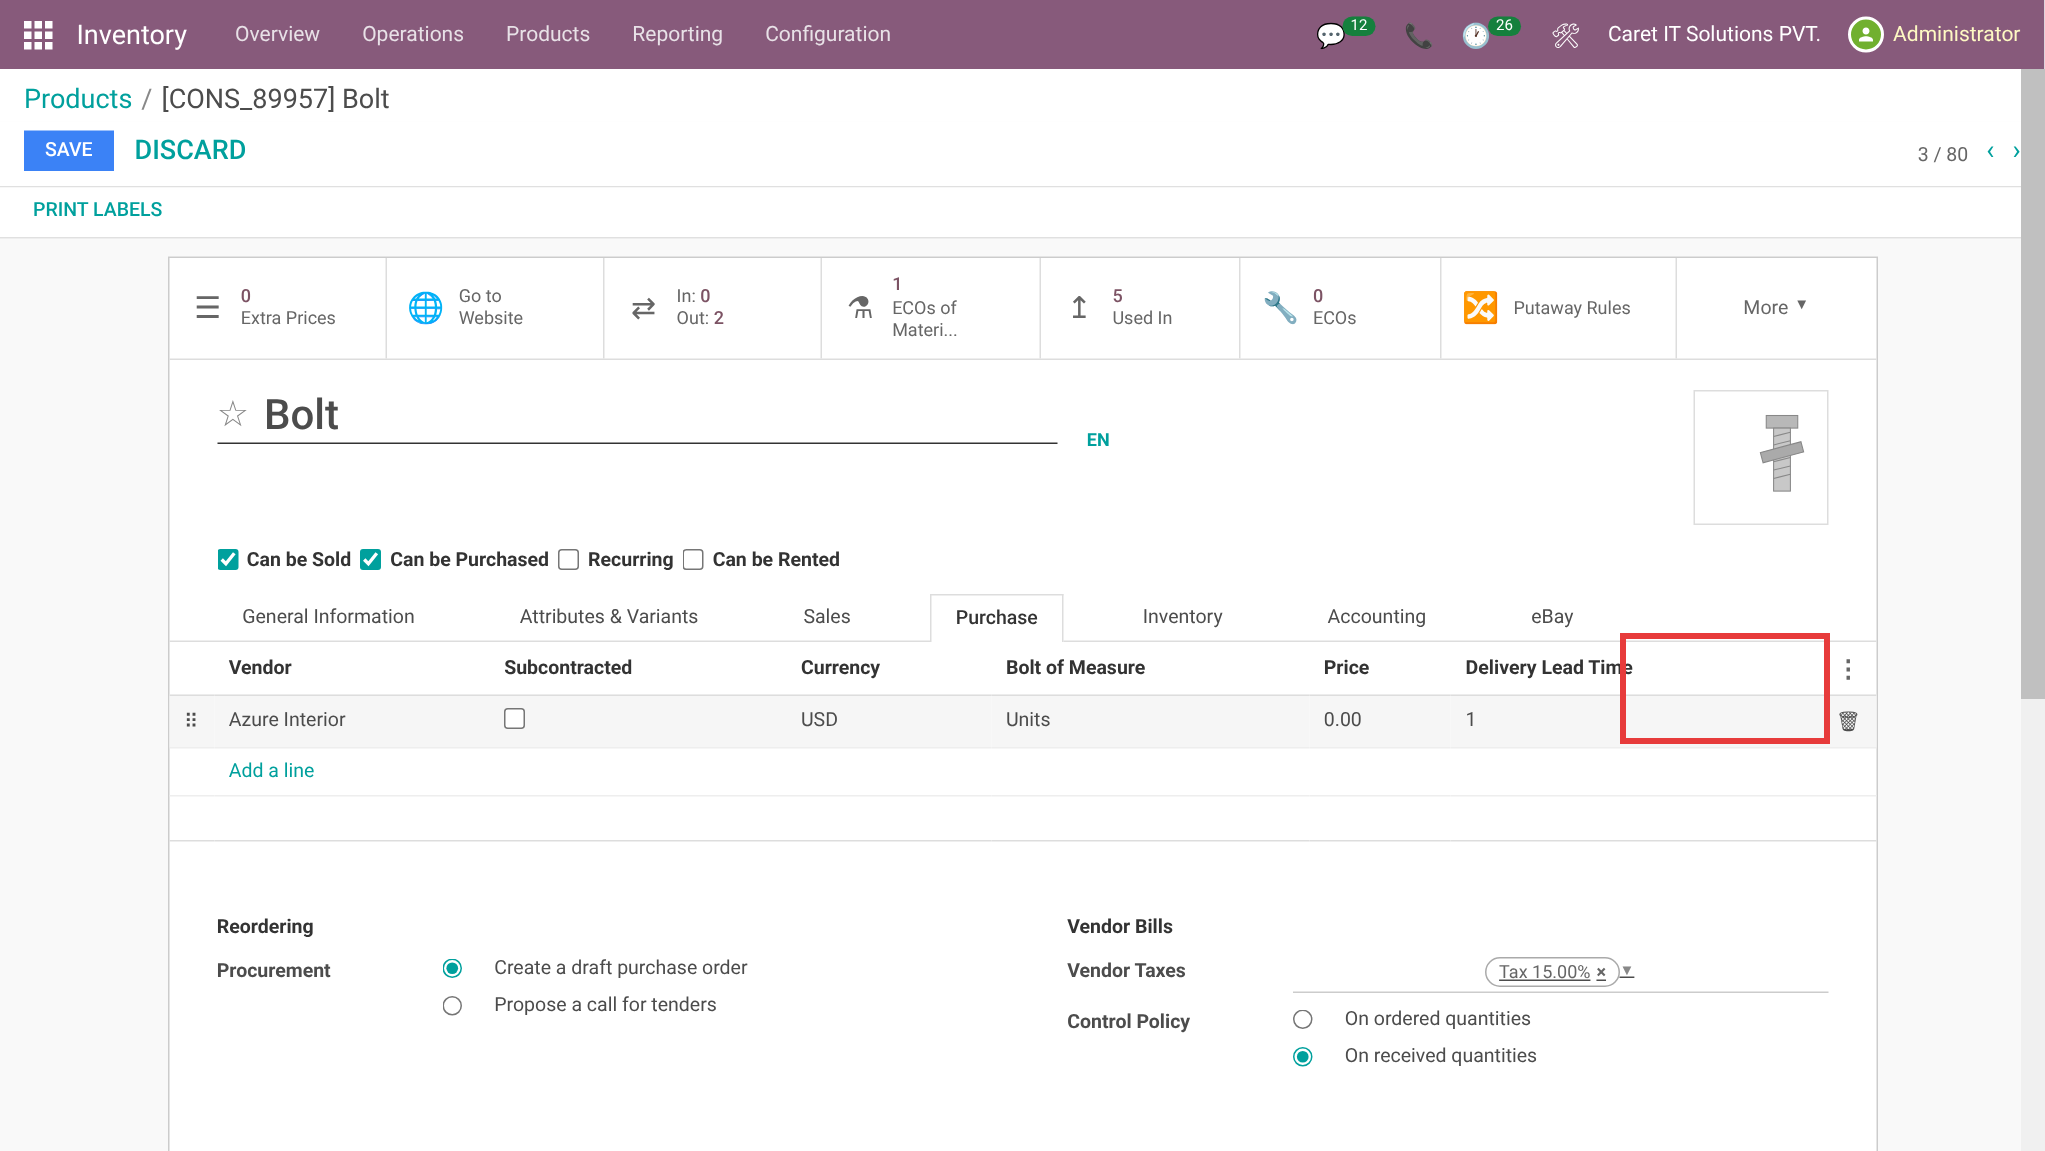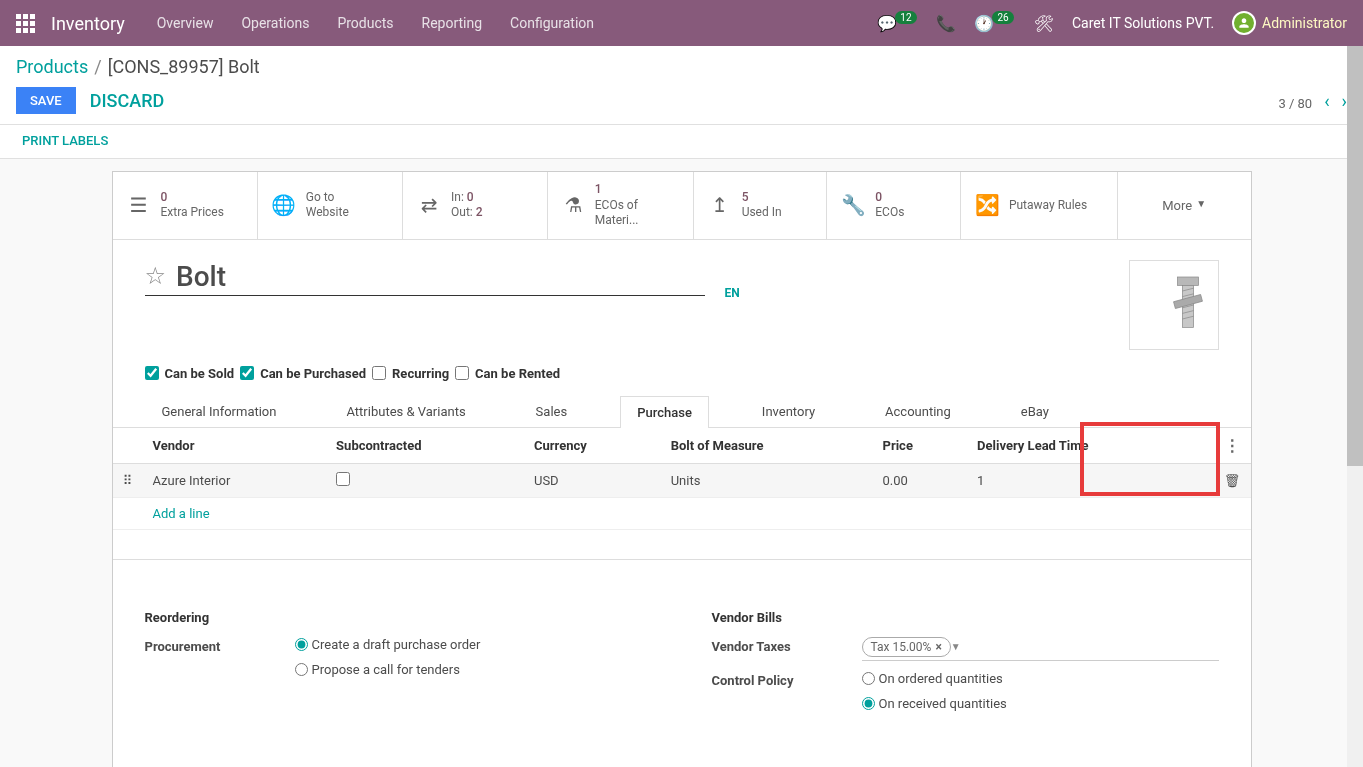--- a/index.html
+++ b/index.html
@@ -78,25 +78,25 @@
 .th-highlight-wrap { position: relative; }
 .add-line { color: #00A09D; cursor: pointer; font-size: 13px; }
 .kebab { color: #666; cursor: pointer; font-size: 16px; font-weight: bold; }
 
 .form-section-split { display: flex; padding: 50px 32px 14px; gap: 60px; }
 .form-col { flex: 1; }
 .section-title { font-size: 13px; font-weight: 700; color: #333; margin-bottom: 12px; }
 .form-row { display: flex; margin-bottom: 10px; }
 .form-label { width: 150px; font-size: 13px; font-weight: 700; color: #4c4c4c; padding-top: 2px; }
 .form-value { flex: 1; }
-.radio-item { display: flex; align-items: center; gap: 4px; margin-bottom: 10px; font-size: 13px; color: #4c4c4c; cursor: pointer; }
+.radio-item { display: flex; align-items: center; gap: 22px; margin-bottom: 10px; font-size: 13px; color: #4c4c4c; cursor: pointer; }
 .radio-item input { accent-color: #00A09D; cursor: pointer; }
 .tag-pill { display: inline-flex; align-items: center; gap: 4px; border: 1px solid #aaa; border-radius: 12px; padding: 2px 8px; font-size: 12px; color: #666; }
 .tag-close { cursor: pointer; font-weight: bold; }
-.vendor-tax-field { border-bottom: 1px solid #ccc; padding-bottom: 3px; display: flex; justify-content: flex-start; align-items: center; }
+.vendor-tax-field { border-bottom: 1px solid #ccc; padding-bottom: 3px; display: flex; justify-content: center; align-items: center; text-decoration: underline; }
 .dropdown-caret { color: #888; cursor: pointer; font-size: 10px; }
 
 .purchase-desc-section { padding: 30px 32px 20px; display: flex; gap: 60px; }
 .desc-col { flex: 1; }
 
 .scrollbar { position: fixed; right: 0; top: 46px; bottom: 0; width: 16px; background: #f0f0f0; }
 .scrollbar-thumb { background: #c0c0c0; width: 100%; height: 420px; }
 </style>
 </head>
 <body>

